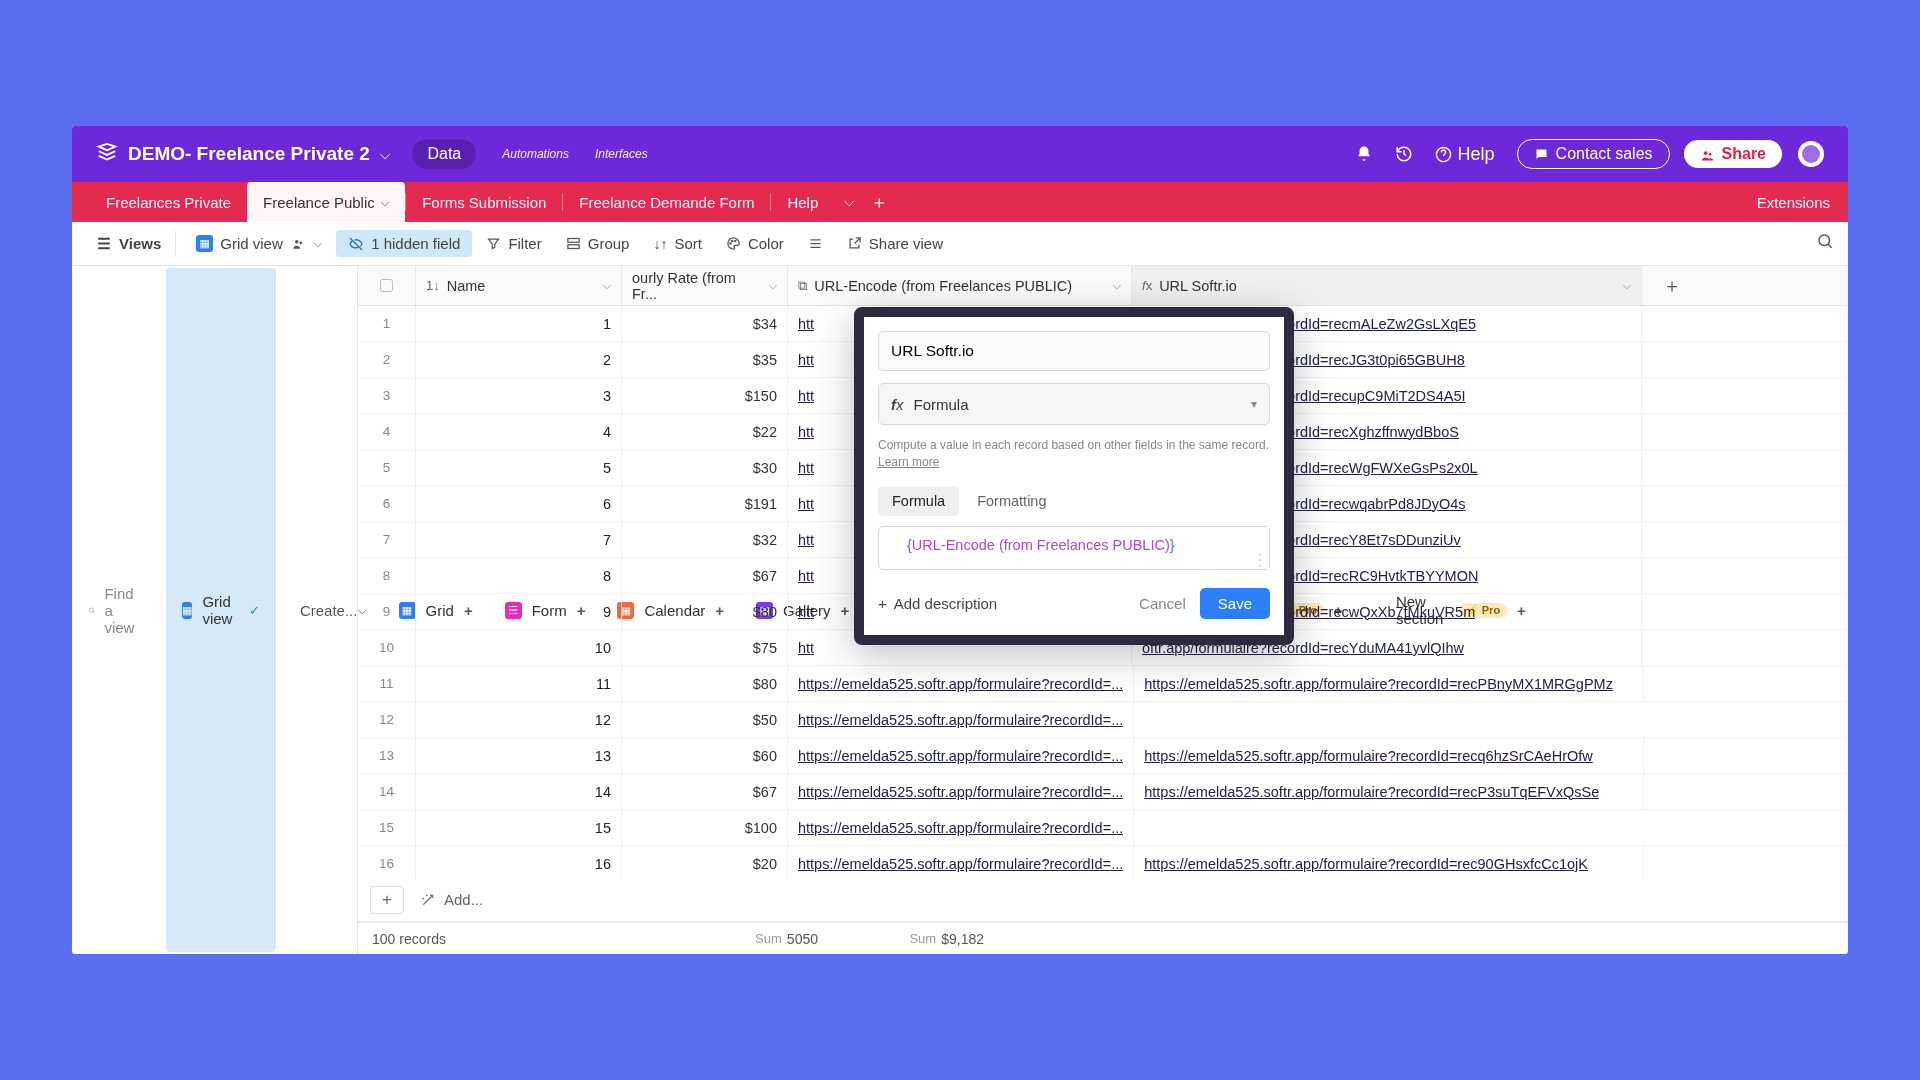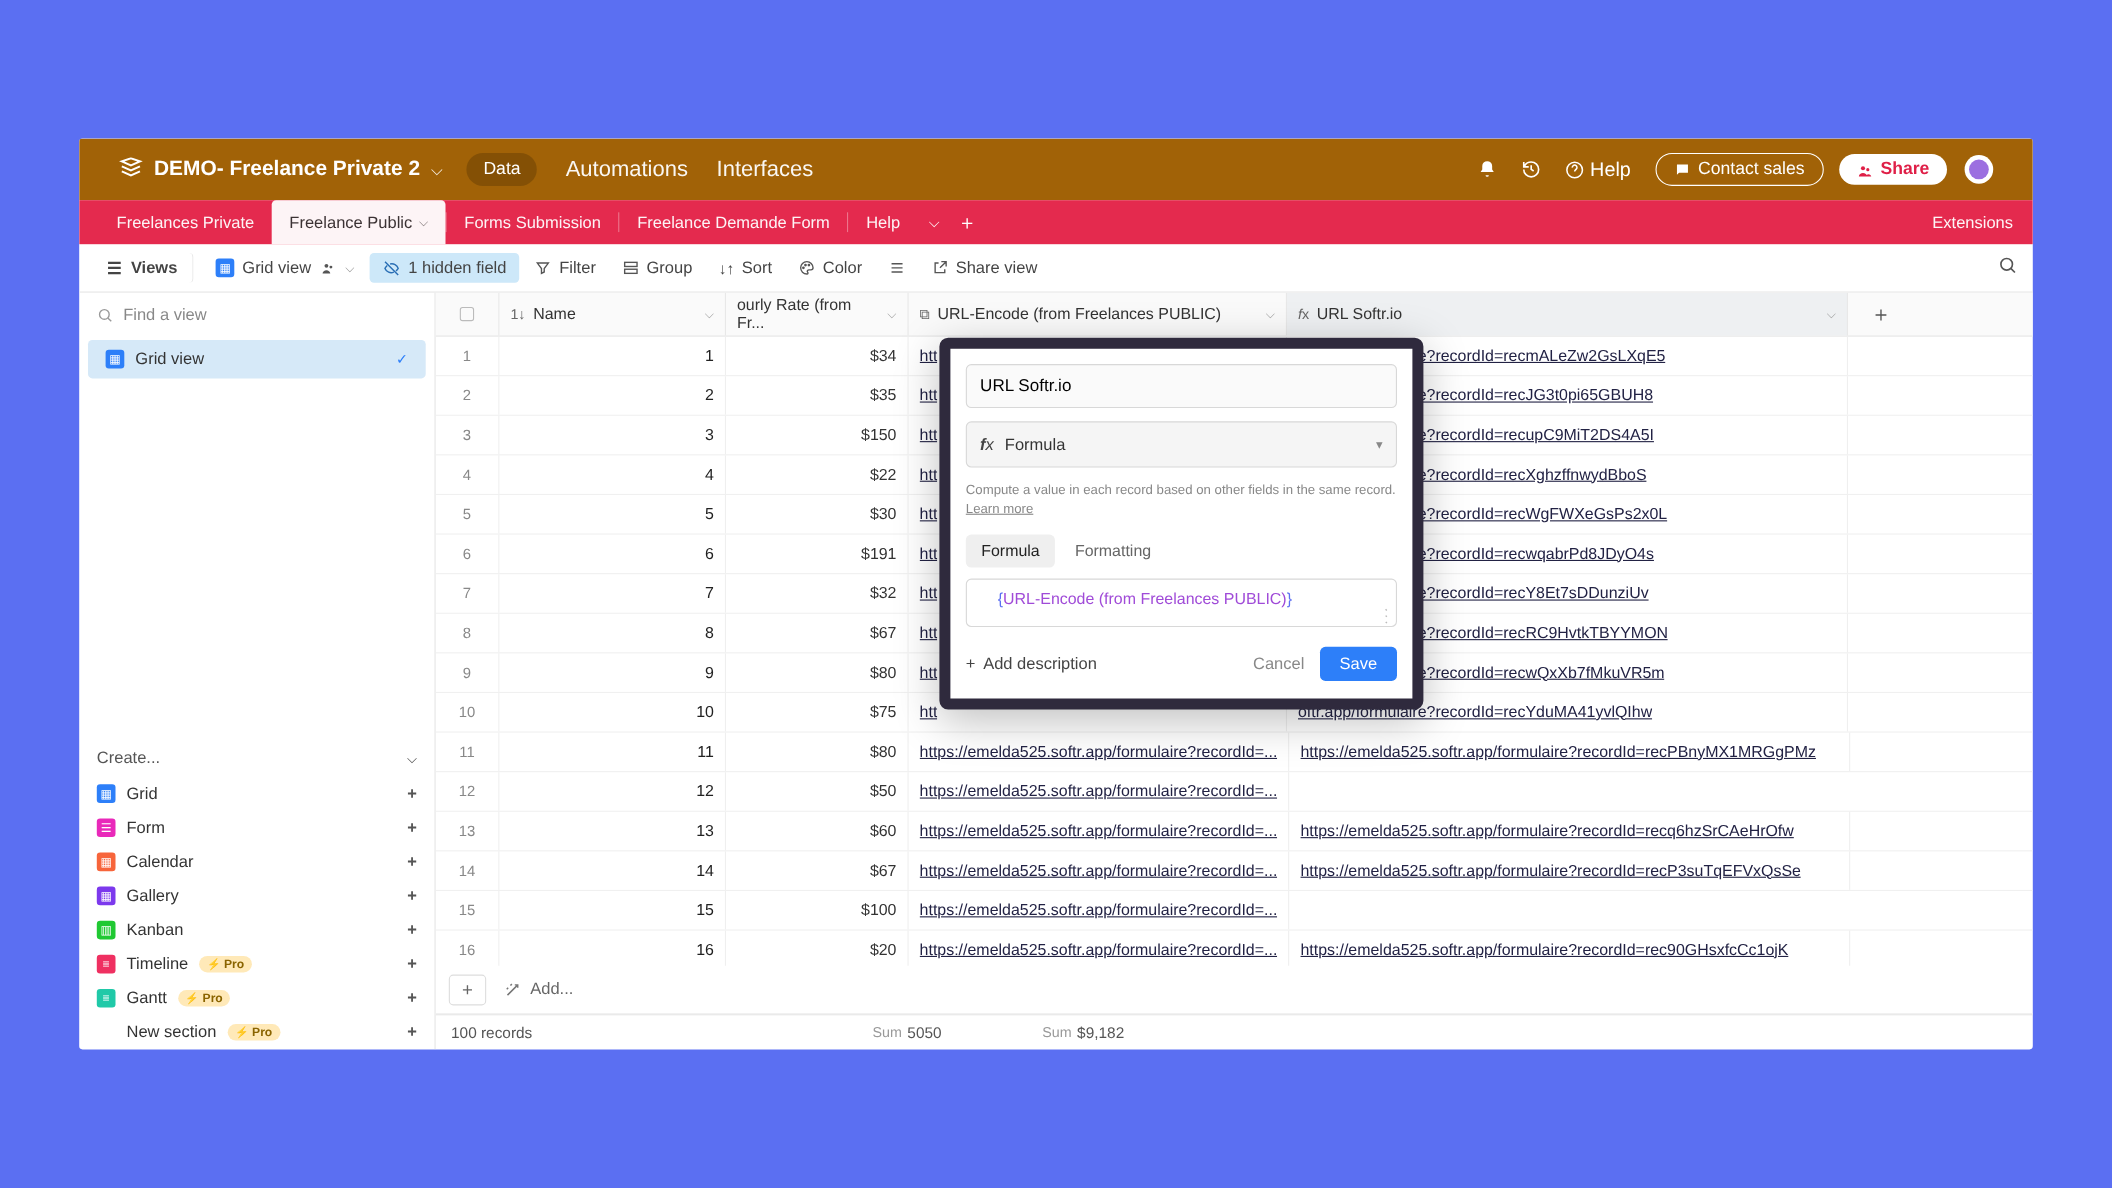--- a/index.html
+++ b/index.html
@@ -1,24 +1,24 @@
 <!DOCTYPE html>
 <html><head>
 <meta charset="utf-8">
 <style>
   *{box-sizing:border-box;margin:0;padding:0;font-family:-apple-system,BlinkMacSystemFont,"Segoe UI",Helvetica,Arial,sans-serif;}
   body{background:#5b6ff2;width:1920px;height:1080px;overflow:hidden;}
   .frame{position:absolute;left:72px;top:126px;width:1776px;height:828px;background:#fff;display:flex;flex-direction:column;border-radius:3px;overflow:hidden;}
   
-  .topbar{background:#a16207;display:flex;align-items:center;padding:0 36px;height:56px;color:#fff;font-size:17px;}
+  .topbar{background:#6d28d9;display:flex;align-items:center;padding:0 24px;height:56px;color:#fff;font-size:17px;}
   .topbar .logo{width:22px;height:22px;margin-right:10px;display:flex;align-items:center;}
   .topbar .title{font-weight:600;font-size:19px;margin-right:4px;}
   .topbar .chev{margin-left:6px;opacity:.9;font-size:14px;}
   .topbar .pill{background:rgba(0,0,0,.18);padding:6px 15px;border-radius:16px;font-size:16px;margin-left:22px;}
-  .topbar .navlink{margin-left:26px;font-size:20px;opacity:.95;}
+  .topbar .navlink{margin-left:26px;font-size:12px;opacity:.95;font-style:italic;}
   .topbar .spacer{flex:1;}
   .topbar .icon-btn{margin-left:22px;font-size:18px;display:flex;align-items:center;gap:6px;}
   .topbar .outline-btn{border:1.5px solid #fff;border-radius:18px;padding:5px 16px;font-size:16px;display:flex;align-items:center;gap:7px;margin-left:22px;}
   .topbar .share-btn{background:#fff;color:#df1f47;border-radius:18px;padding:5px 16px;font-size:16px;display:flex;align-items:flex-end;gap:7px;margin-left:14px;font-weight:600;}
   .topbar .avatar{width:26px;height:26px;border-radius:50%;background:#fff;margin-left:16px;position:relative;}
   .topbar .avatar::after{content:"";position:absolute;inset:4px;border-radius:50%;background:#9c6fe0;}
   
   .tabsrow{background:#e42a4e;display:flex;align-items:center;height:40px;padding:0 18px;color:#fff;font-size:15px;}
   .tabsrow .tab{padding:0 16px;height:40px;display:flex;align-items:center;opacity:.95;}
   .tabsrow .tab.active{background:#fff;color:#333;border-radius:4px 4px 0 0;font-weight:500;}
@@ -31,21 +31,21 @@
   
   .toolbar{height:44px;border-bottom:1px solid #e5e5e5;display:flex;align-items:center;padding:0 14px;font-size:15px;color:#444;gap:4px;}
   .toolbar .group{display:flex;align-items:center;gap:7px;padding:5px 10px;border-radius:4px;}
   .toolbar .views-btn{font-weight:600;border-right:1px solid #e3e3e3;padding-right:14px;margin-right:6px;}
   .toolbar .hidden-pill{background:#cde8f9;padding:5px 12px;border-radius:4px;display:flex;align-items:center;gap:7px;}
   .toolbar .spacer{flex:1;}
   .toolbar .search-ic{font-size:17px;color:#555;}
   .tb-ic{width:16px;height:16px;display:inline-flex;align-items:center;justify-content:center;}
   
   .main{flex:1;display:flex;overflow:hidden;}
-  .sidebar{width:324px;border-right:1px solid #e5e5e5;display:flex;flex-direction:column;font-size:15px;color:#333;}
+  .sidebar{width:286px;border-right:1px solid #e5e5e5;display:flex;flex-direction:row;font-size:15px;color:#333;}
   .sidebar .find{display:flex;align-items:center;gap:9px;color:#888;padding:12px 16px;font-size:15px;}
   .sidebar .viewitem{display:flex;align-items:center;gap:10px;padding:9px 16px;margin:2px 8px;border-radius:4px;}
   .sidebar .viewitem.active{background:#d6e9f8;}
   .sidebar .viewitem .check{margin-left:auto;color:#2d7ff9;font-size:13px;}
   .sidebar .flexgrow{flex:1;}
   .sidebar .create-hdr{display:flex;align-items:center;justify-content:space-between;padding:8px 16px;color:#555;font-size:15px;}
   .sidebar .create-item{display:flex;align-items:center;gap:10px;padding:7px 16px;}
   .sidebar .create-item .plus{margin-left:auto;color:#555;font-weight:600;}
   .sidebar .pro{background:#ffe9b8;color:#8a6400;font-size:11px;font-weight:600;border-radius:9px;padding:1.5px 7px;display:inline-flex;align-items:center;gap:3px;}
   .sidebar .pro::before{content:"⚡";font-size:10px;}

